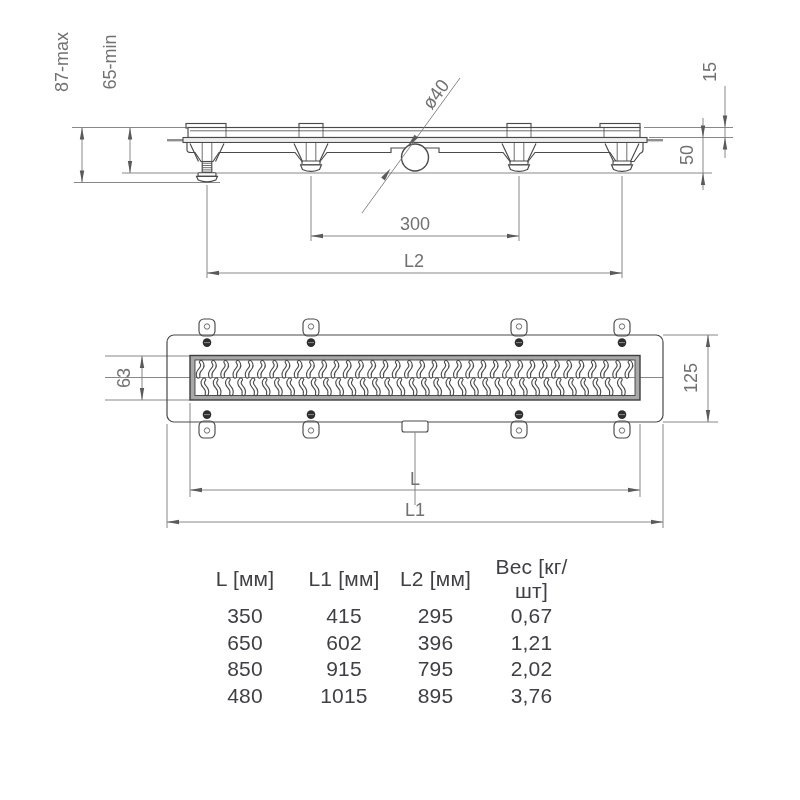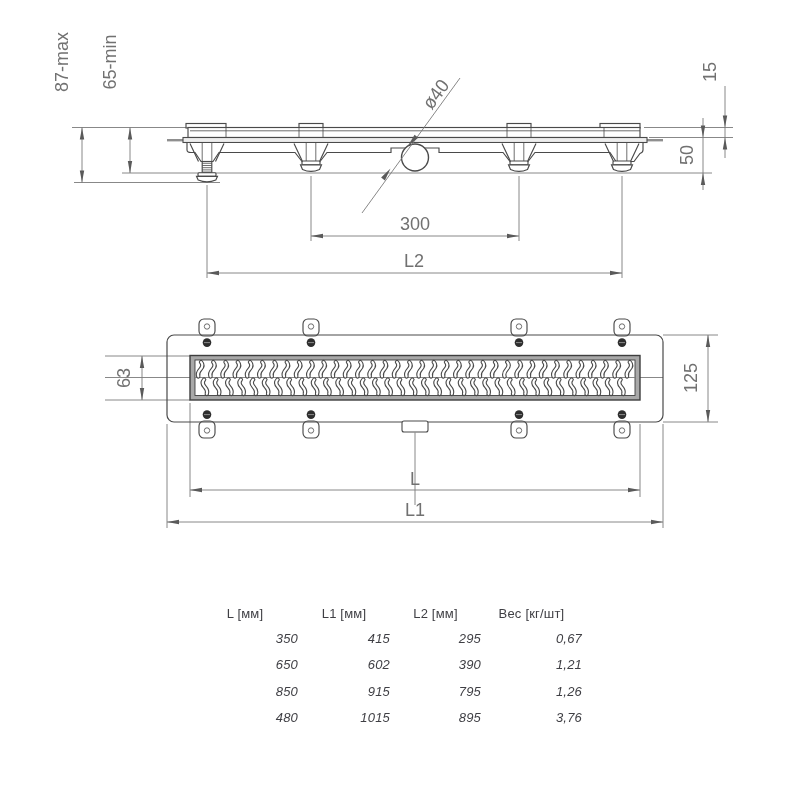--- a/index.html
+++ b/index.html
@@ -8,23 +8,23 @@
   svg{display:block;}
   .ln  {stroke:#4a4a4a;stroke-width:1.15;fill:none;}
   .lnf {stroke:#4a4a4a;stroke-width:1.15;fill:#ffffff;}
   .lnt {stroke:#4a4a4a;stroke-width:0.8;fill:none;}
   .dim {stroke:#7a7a7a;stroke-width:0.9;fill:none;}
   .lip {stroke:#8f8f8f;stroke-width:2.4;fill:none;}
   .ar  {fill:#5a5a5a;stroke:none;}
   .dimtxt{font-family:"Liberation Sans",sans-serif;font-size:19px;fill:#717171;}
   .screw{fill:#2e2e2e;}
   .size-table{position:absolute;left:192px;top:555px;border-collapse:collapse;
-              color:#3f3f44;font-size:13px;letter-spacing:.2px;margin-top:46px;}
+              color:#3f3f44;font-size:21px;letter-spacing:.2px;}
   .size-table th{font-weight:normal;height:24px;text-align:center;padding:0;}
-  .size-table td{height:26.5px;text-align:right;padding:0;font-style:italic;}
+  .size-table td{height:26.5px;text-align:center;padding:0;}
 </style>
 </head>
 <body>
 
 <div class="canvas">
 <svg width="800" height="540" viewBox="0 0 800 540">
 
   <g>
 
     <g>
@@ -368,28 +368,28 @@
   <tbody>
         <tr>
           <td>350</td>
           <td>415</td>
           <td>295</td>
           <td>0,67</td>
         </tr>
         <tr>
           <td>650</td>
           <td>602</td>
-          <td>390</td>
+          <td>396</td>
           <td>1,21</td>
         </tr>
         <tr>
           <td>850</td>
           <td>915</td>
           <td>795</td>
-          <td>1,26</td>
+          <td>2,02</td>
         </tr>
         <tr>
           <td>480</td>
           <td>1015</td>
           <td>895</td>
           <td>3,76</td>
         </tr>
       </tbody>
 </table>
 </div>

